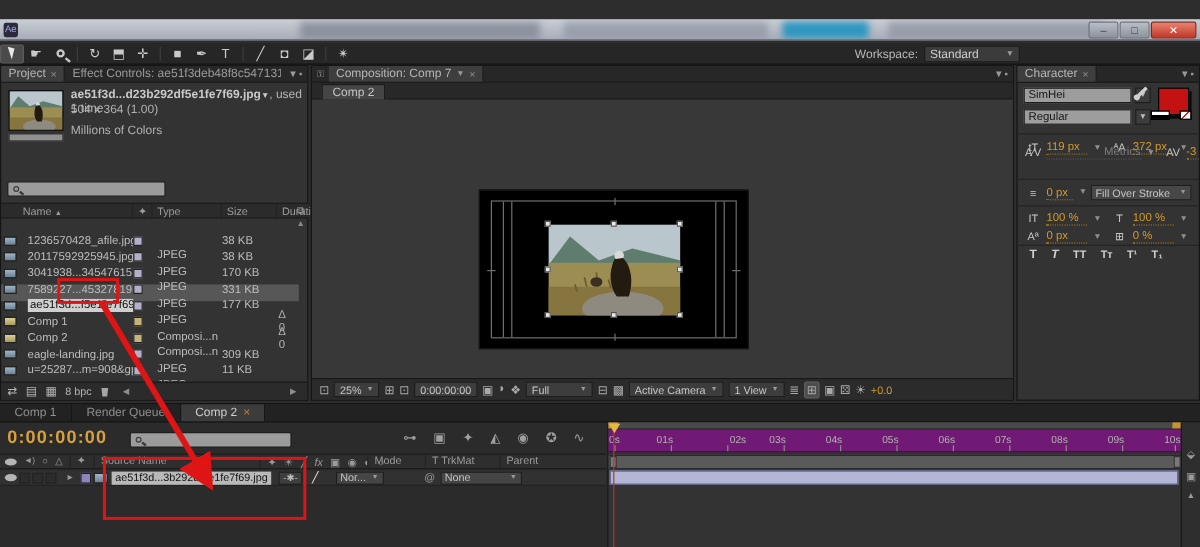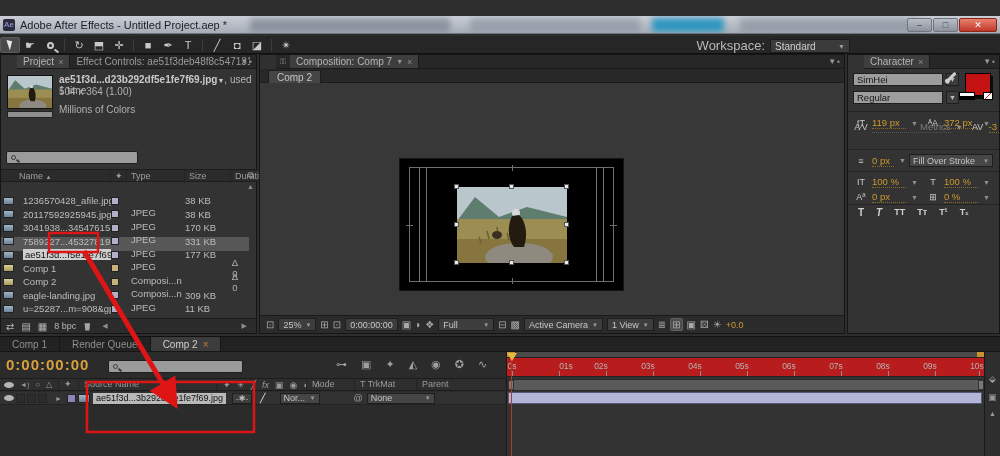--- a/index.html
+++ b/index.html
@@ -28,34 +28,34 @@
   .tooltop { position:absolute; left:0; top:36px; width:1000px; height:18px; background:#262626;
     border-bottom:1px solid #101010; display:flex; align-items:center; }
   .tool { width:20px; height:16px; text-align:center; line-height:16px; color:#c9c9c9; font-size:11px; }
   .tool.active { background:#4a4a4a; border:1px solid #5c5c5c; border-radius:2px; }
   .tool-sep { width:1px; height:12px; background:#3d3d3d; margin:0 4px; }
   .cursor-shape { display:inline-block; width:0; height:0; border-left:5px solid #e8e8e8;
     border-top:3px solid transparent; border-bottom:8px solid transparent; transform:rotate(-18deg); }
   .mag { display:inline-block; width:7px; height:7px; border:2px solid #c9c9c9; border-radius:50%; position:relative; }
   .mag::after { content:""; position:absolute; left:5px; top:6px; width:5px; height:2px; background:#c9c9c9; transform:rotate(40deg); }
   .workspace-wrap { position:absolute; right:150px; top:2px; display:flex; align-items:center; gap:5px; }
-  .workspace-label { color:#b9b9b9; font-size:13px; }
+  .workspace-label { color:#b9b9b9; font-size:10px; }
   .ws-dd { width:80px; height:14px; background:#3b3b3b; border:1px solid #1c1c1c; color:#cfcfcf;
     font-size:10px; line-height:13px; padding:0 4px; display:flex; justify-content:space-between; }
   .help-search { position:absolute; right:4px; top:2px; width:140px; height:14px; background:#b4b6ba;
     border:1px solid #71757b; border-radius:7px; display:flex; align-items:center; padding:0 5px; gap:4px; }
   .help-search .mag { border-color:#4b4e53; width:5px; height:5px; border-width:1.5px; }
   .help-search .mag::after { background:#4b4e53; left:4px; top:4px; width:4px; }
   .help-search input { border:none; background:transparent; font-size:9px; color:#2c2e32; width:110px; outline:none;
     font-family:"Liberation Sans", sans-serif; }
   .help-search input::placeholder { color:#35383d; }
 
   
   .panel { position:absolute; background:#333; border:1px solid #151515; }
-  .tabbar { position:absolute; left:16px; top:0; right:0; height:14px; background:#272727; border-bottom:1px solid #1a1a1a; display:flex; }
+  .tabbar { position:absolute; left:0; top:0; right:0; height:14px; background:#272727; border-bottom:1px solid #1a1a1a; display:flex; }
   .tab { padding:0 6px; font-size:10px; line-height:14px; color:#b5b5b5; background:#3e3e3e; border-right:1px solid #1a1a1a; display:flex; gap:4px; align-items:center;}
   .tab .x { color:#8a8a8a; font-size:9px; }
   .tab-ghost { padding:0 6px; font-size:10px; line-height:14px; color:#9a9a9a; }
   .panel-menu { position:absolute; right:3px; top:2px; color:#9a9a9a; font-size:8px; letter-spacing:1px; }
 
   
   #project { left:0; top:54px; width:257px; height:280px; }
   .pv-thumb { position:absolute; left:6px; top:20px; width:46px; height:34px; border:1px solid #111; }
   .pv-bar { position:absolute; left:6px; top:56px; width:46px; height:7px; background:#8f8f8f; border:1px solid #222; }
   .pv-name { position:absolute; left:58px; top:19px; width:195px; color:#c9c9c9; font-weight:bold; font-size:10px; }
@@ -161,21 +161,21 @@
   .layer-thumb { width:12px; height:9px; background:linear-gradient(#9fb6c8,#6b8196); border:1px solid #222; margin-right:3px; }
   .layer-name { background:#b9b9b9; color:#111; padding:0 3px; font-size:9px; height:11px; line-height:11px; }
   .sw-chip { background:#3e3e3e; border:1px solid #1e1e1e; color:#bbb; font-size:8px; padding:0 3px; margin-left:6px; height:11px; line-height:10px;}
   .mode-dd { width:40px; height:11px; background:#454545; border:1px solid #1e1e1e; color:#c3c3c3; display:flex;
     justify-content:space-between; align-items:center; padding:0 3px; margin-left:14px; }
   .parent-dd { width:68px; height:11px; background:#454545; border:1px solid #1e1e1e; color:#c3c3c3; display:flex;
     justify-content:space-between; align-items:center; padding:0 3px; margin-left:4px; }
   .tl-right { position:absolute; left:506px; top:15px; width:478px; height:105px; background:#333; border-left:1px solid #1a1a1a; }
   .navigator { position:absolute; left:0; top:0; width:478px; height:6px; background:#4a4a4a; border-bottom:1px solid #222; }
   .nav-cap { position:absolute; top:0; width:8px; height:5px; background:#c8922e; }
-  .ruler { position:absolute; left:0; top:6px; width:478px; height:19px; background:#b91c1c; border-bottom:1px solid #222; }
+  .ruler { position:absolute; left:0; top:6px; width:478px; height:19px; background:#701a75; border-bottom:1px solid #222; }
   .rlabel { position:absolute; top:3px; font-size:8.5px; color:#b3b3b3; width:22px; text-align:center; }
   .rtick { position:absolute; bottom:0; width:1px; height:5px; background:#8c8c8c; }
   .workarea { position:absolute; left:0; top:27px; width:478px; height:12px; background:#5a5a5a; border:1px solid #2a2a2a; }
   .wa-cap { position:absolute; top:0; width:6px; height:10px; background:#787878; border:1px solid #333; }
   .layerbar { position:absolute; left:1px; top:40px; width:474px; height:12px; background:#b4b6d6; border:1px solid #55577a; }
   .playhead { position:absolute; left:-4px; top:0px; width:11px; height:11px; z-index:5; }
   .ph-top { width:0; height:0; border-left:5px solid transparent; border-right:5px solid transparent; border-top:8px solid #e3b941; }
   .ph-line { position:absolute; left:1px; top:6px; width:1px; height:99px; background:#b03a2a; z-index:4; }
   .tl-edge { position:absolute; right:0; top:15px; width:16px; height:105px; background:#2e2e2e; border-left:1px solid #191919;
     display:flex; flex-direction:column; align-items:center; gap:8px; padding-top:22px; color:#9a9a9a; font-size:9px;}
@@ -187,21 +187,20 @@
 <body>
 
 <div class="app">
 
   <div class="titlebar">
     <div class="blur" style="left:250px;width:200px;background:#6a7280;opacity:.55"></div>
     <div class="blur" style="left:470px;width:170px;background:#7d8694;opacity:.5"></div>
     <div class="blur" style="left:652px;width:72px;background:#1f93c0;opacity:.9"></div>
     <div class="blur" style="left:740px;width:180px;background:#79828f;opacity:.5"></div>
     <div class="app-icon">Ae</div>
-    <div class="win-title">Adobe After Effects - Untitled Project.aep *</div>
     <div class="win-controls">
       <div class="win-btn">–</div>
       <div class="win-btn">□</div>
       <div class="win-btn close">✕</div>
     </div>
   </div>
 
 
   <div class="tooltop">
     <div class="tool active"><span class="cursor-shape"></span></div>
@@ -614,22 +613,22 @@
       </div>
     </div>
 
     <div class="tl-right">
       <div class="navigator">
         <div class="nav-cap" style="left:0"></div>
         <div class="nav-cap" style="right:0"></div>
       </div>
       <div class="ruler">
         <span class="rlabel" style="left:-6px">0s</span>
-        <span class="rlabel" style="left:48px">01s</span>
-        <span class="rlabel" style="left:83px">02s</span>
+        <span class="rlabel" style="left:36px">01s</span>
+        <span class="rlabel" style="left:97px">02s</span>
         <span class="rlabel" style="left:130px">03s</span>
         <span class="rlabel" style="left:177px">04s</span>
         <span class="rlabel" style="left:224px">05s</span>
         <span class="rlabel" style="left:271px">06s</span>
         <span class="rlabel" style="left:318px">07s</span>
         <span class="rlabel" style="left:365px">08s</span>
         <span class="rlabel" style="left:412px">09s</span>
         <span class="rlabel" style="left:459px">10s</span>
         <span class="rtick" style="left:5px"></span>
           <span class="rtick" style="left:52px"></span>

